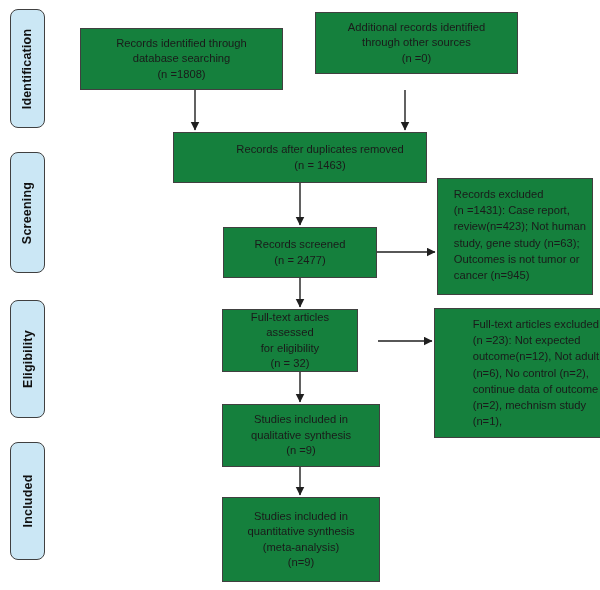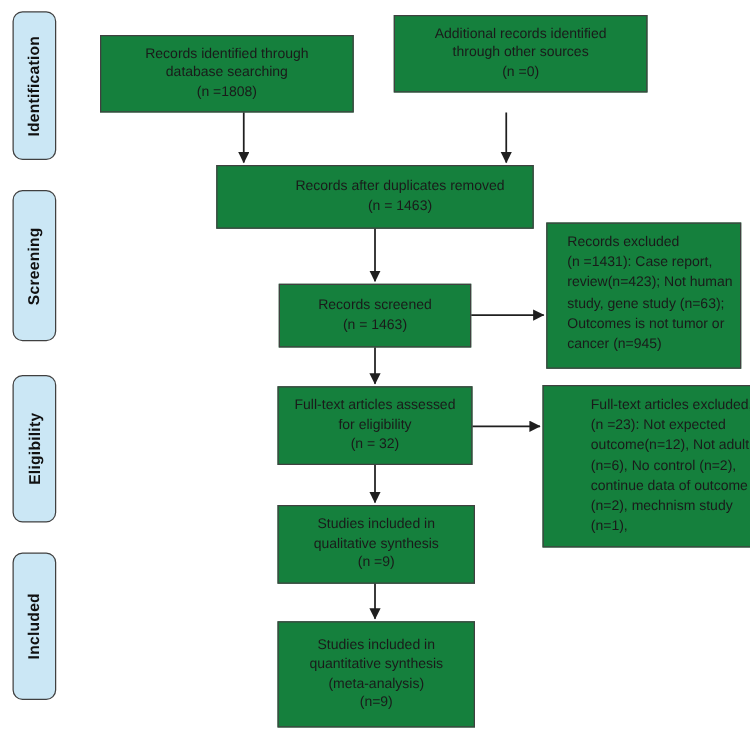--- a/index.html
+++ b/index.html
@@ -94,33 +94,33 @@
 (n =0)</span>
   </div>
 
   <div class="flow-box" style="left:173px; top:132px; width:254px; height:51px;padding-left:40px;">
     <span class="box-text">Records after duplicates removed
 (n = 1463)</span>
   </div>
 
   <div class="flow-box" style="left:223px; top:227px; width:154px; height:51px;">
     <span class="box-text">Records screened
-(n = 1463)</span>
+(n = 2477)</span>
   </div>
 
   <div class="flow-box left-note" style="left:437px; top:178px; width:156px; height:117px;">
     <span class="box-text">Records excluded
 (n =1431): Case report,
 review(n=423); Not human
 study, gene study (n=63);
 Outcomes is not tumor or
 cancer (n=945)</span>
   </div>
 
-  <div class="flow-box" style="left:222px; top:309px; width:156px; height:63px;">
+  <div class="flow-box" style="left:222px; top:309px; width:136px; height:63px;">
     <span class="box-text">Full-text articles assessed
 for eligibility
 (n = 32)</span>
   </div>
 
   <div class="flow-box left-note" style="left:434px; top:308px; width:175px; height:130px;">
     <span class="box-text">Full-text articles excluded,
 (n =23): Not expected
 outcome(n=12), Not adult
 (n=6), No control (n=2),

